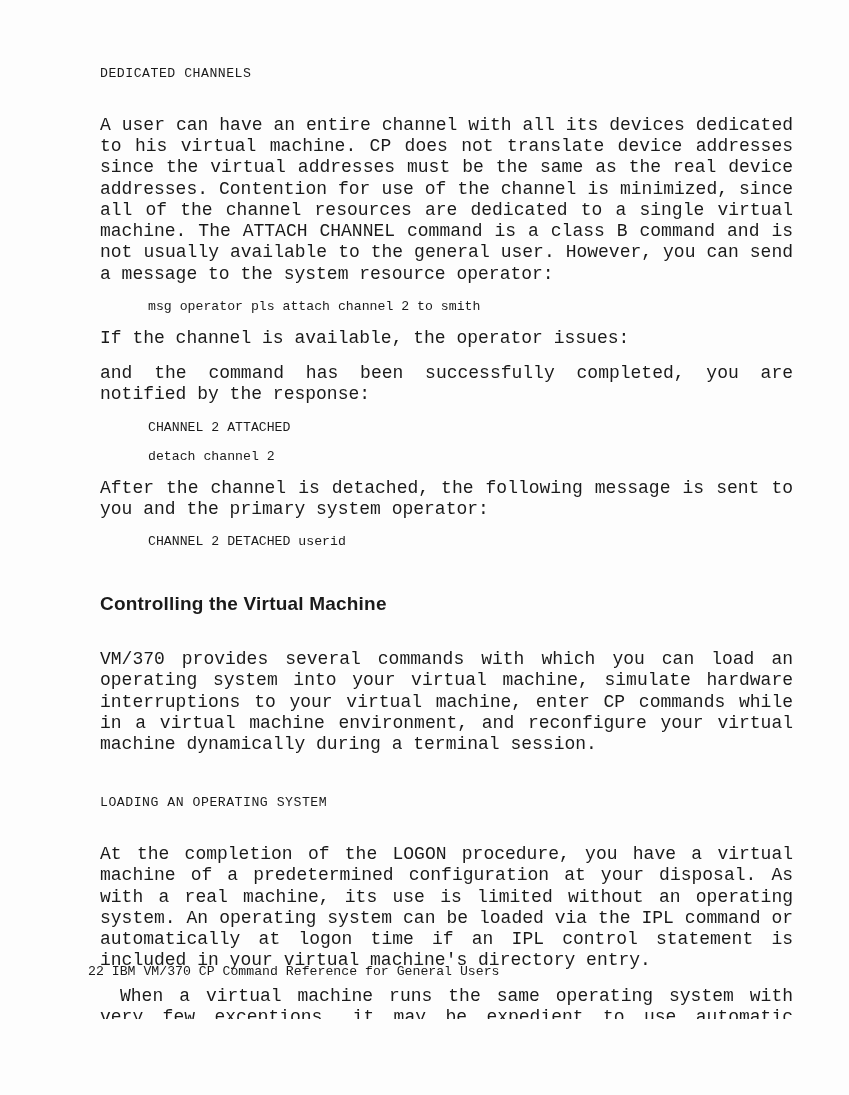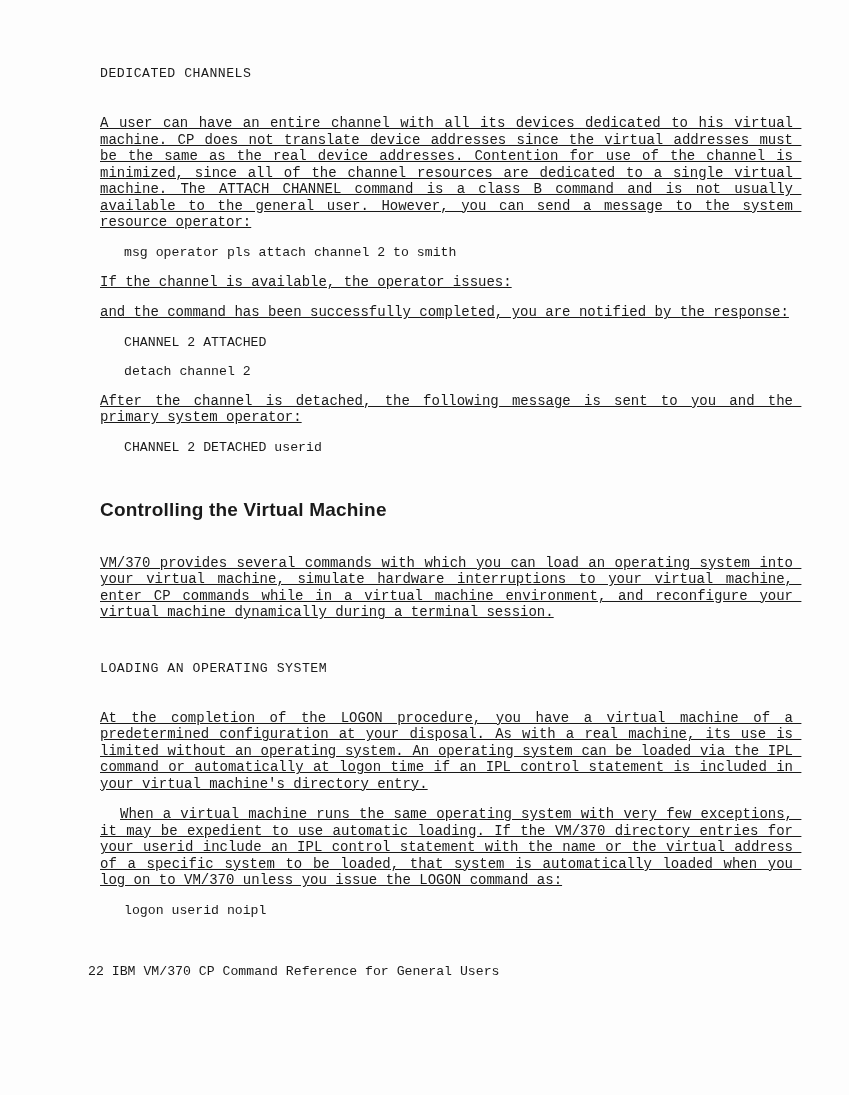--- a/index.html
+++ b/index.html
@@ -16,31 +16,30 @@
     padding: 66px 56px 40px 100px;
     position: relative;
   }
   .section-title {
     font-size: 13.2px;
     letter-spacing: 0.5px;
     text-transform: uppercase;
     margin-bottom: 34px;
   }
   .para {
-    font-size: 14px;
+    font-size: 18px;
     line-height: 1.18;
     text-align: justify;
     text-justify: inter-word;
     margin-bottom: 14px;
     white-space: pre-wrap;
-    text-decoration: underline;
   }
   .cmd {
     font-size: 13.2px;
-    margin-left: 24px;
+    margin-left: 48px;
     margin-bottom: 14px;
     margin-top: 4px;
   }
   .heading {
     font-family: Liberation Sans, sans-serif;
     font-weight: bold;
     font-size: 19px;
     margin-top: 44px;
     margin-bottom: 34px;
     letter-spacing: 0.2px;

